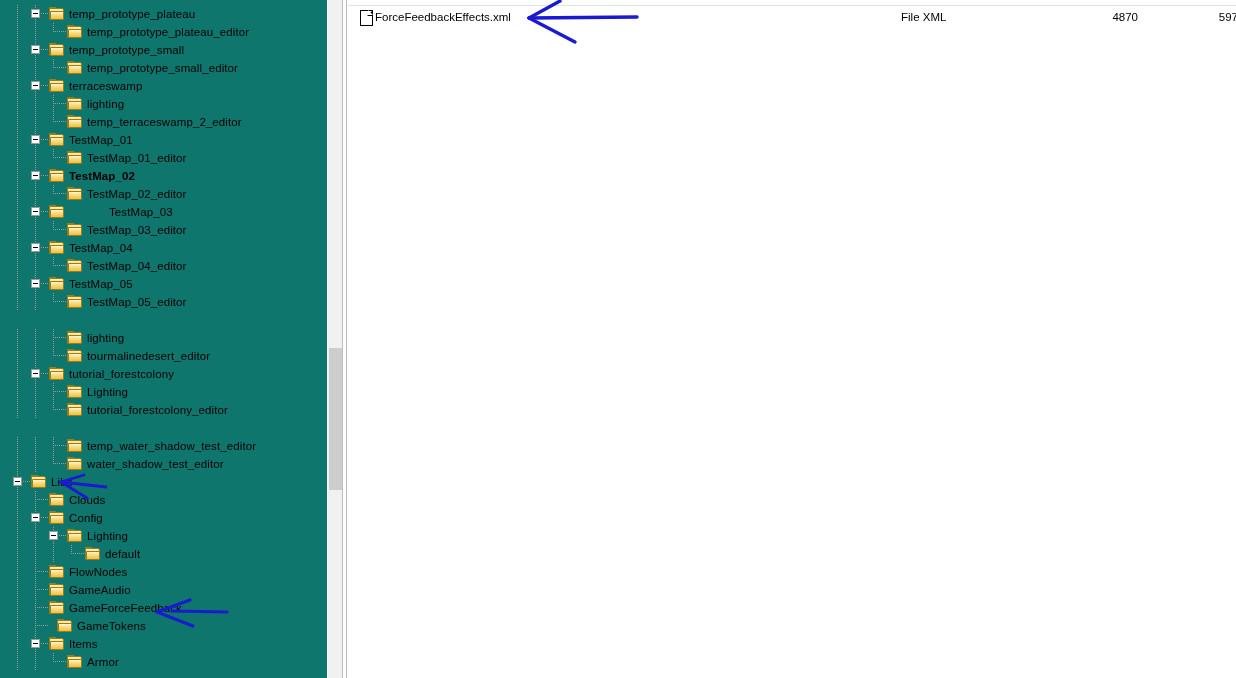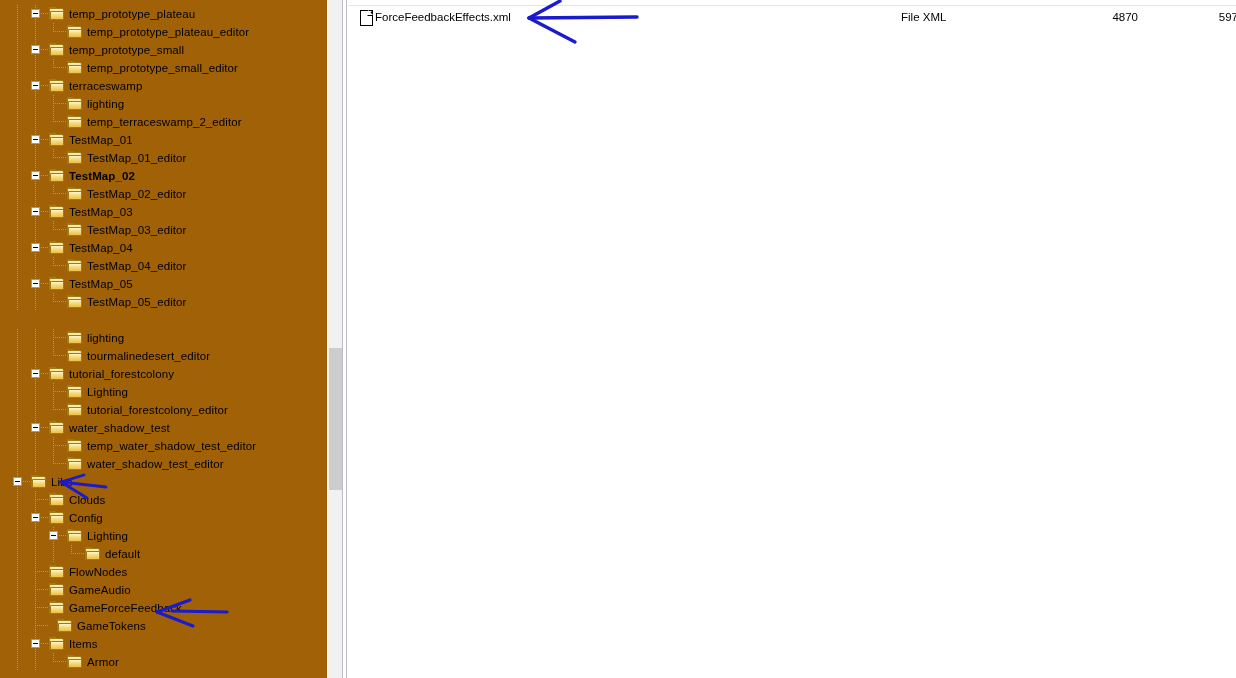--- a/index.html
+++ b/index.html
@@ -22,21 +22,21 @@
     inset: 0;
     display: flex;
     flex-direction: row;
   }
 
   
   #tree-panel {
     position: relative;
     width: 327px;
     height: 678px;
-    background: #a16207;
+    background: #0f766e;
     overflow: hidden;
     flex: 0 0 327px;
   }
   #tree-scroll {
     position: absolute;
     top: 0; left: 0;
     width: 327px;
   }
   .tree-row {
     position: relative;
@@ -391,21 +391,21 @@
               <span class="f-front"></span>
             </span>
             <span class="tree-label">TestMap_02_editor</span>
           </div>
         </div>
         <div class="tree-row" style="top: 198px; position: absolute; left: 0px; right: 0px;">
           <div class="conn-v" style="left: 17px; top: 0px; height: 18px;"></div>
           <div class="conn-v" style="left: 35px; top: 0px; height: 18px;"></div>
           <div class="conn-h" style="left: 35px; width: 14px;"></div>
           <div class="expander" style="left: 31px;"></div>
-          <div class="row-inner" style="left: 49px;">
+          <div class="row-inner" style="left: 49px; gap: 40px;">
             <span class="folder-icon">
               <span class="f-tab"></span>
               <span class="f-back"></span>
               <span class="f-front"></span>
             </span>
             <span class="tree-label">TestMap_03</span>
           </div>
         </div>
         <div class="tree-row" style="top: 216px; position: absolute; left: 0px; right: 0px;">
           <div class="conn-v" style="left: 17px; top: 0px; height: 18px;"></div>
@@ -538,34 +538,20 @@
           <div class="conn-v" style="left: 35px; top: 0px; height: 18px;"></div>
           <div class="conn-v" style="left: 53px; top: 0px; height: 9px;"></div>
           <div class="conn-h" style="left: 53px; width: 14px;"></div>
           <div class="row-inner" style="left: 67px; justify-content: flex-end;">
             <span class="folder-icon">
               <span class="f-tab"></span>
               <span class="f-back"></span>
               <span class="f-front"></span>
             </span>
             <span class="tree-label">tutorial_forestcolony_editor</span>
-          </div>
-        </div>
-        <div class="tree-row" style="top: 414px; position: absolute; left: 0px; right: 0px;">
-          <div class="conn-v" style="left: 17px; top: 0px; height: 18px;"></div>
-          <div class="conn-v" style="left: 35px; top: 0px; height: 18px;"></div>
-          <div class="conn-h" style="left: 35px; width: 14px;"></div>
-          <div class="expander" style="left: 31px;"></div>
-          <div class="row-inner" style="left: 49px;">
-            <span class="folder-icon">
-              <span class="f-tab"></span>
-              <span class="f-back"></span>
-              <span class="f-front"></span>
-            </span>
-            <span class="tree-label">water_shadow_test</span>
           </div>
         </div>
         <div class="tree-row" style="top: 432px; position: absolute; left: 0px; right: 0px;">
           <div class="conn-v" style="left: 17px; top: 0px; height: 18px;"></div>
           <div class="conn-v" style="left: 35px; top: 0px; height: 18px;"></div>
           <div class="conn-v" style="left: 53px; top: 0px; height: 18px;"></div>
           <div class="conn-h" style="left: 53px; width: 14px;"></div>
           <div class="row-inner" style="left: 67px;">
             <span class="folder-icon">
               <span class="f-tab"></span>

